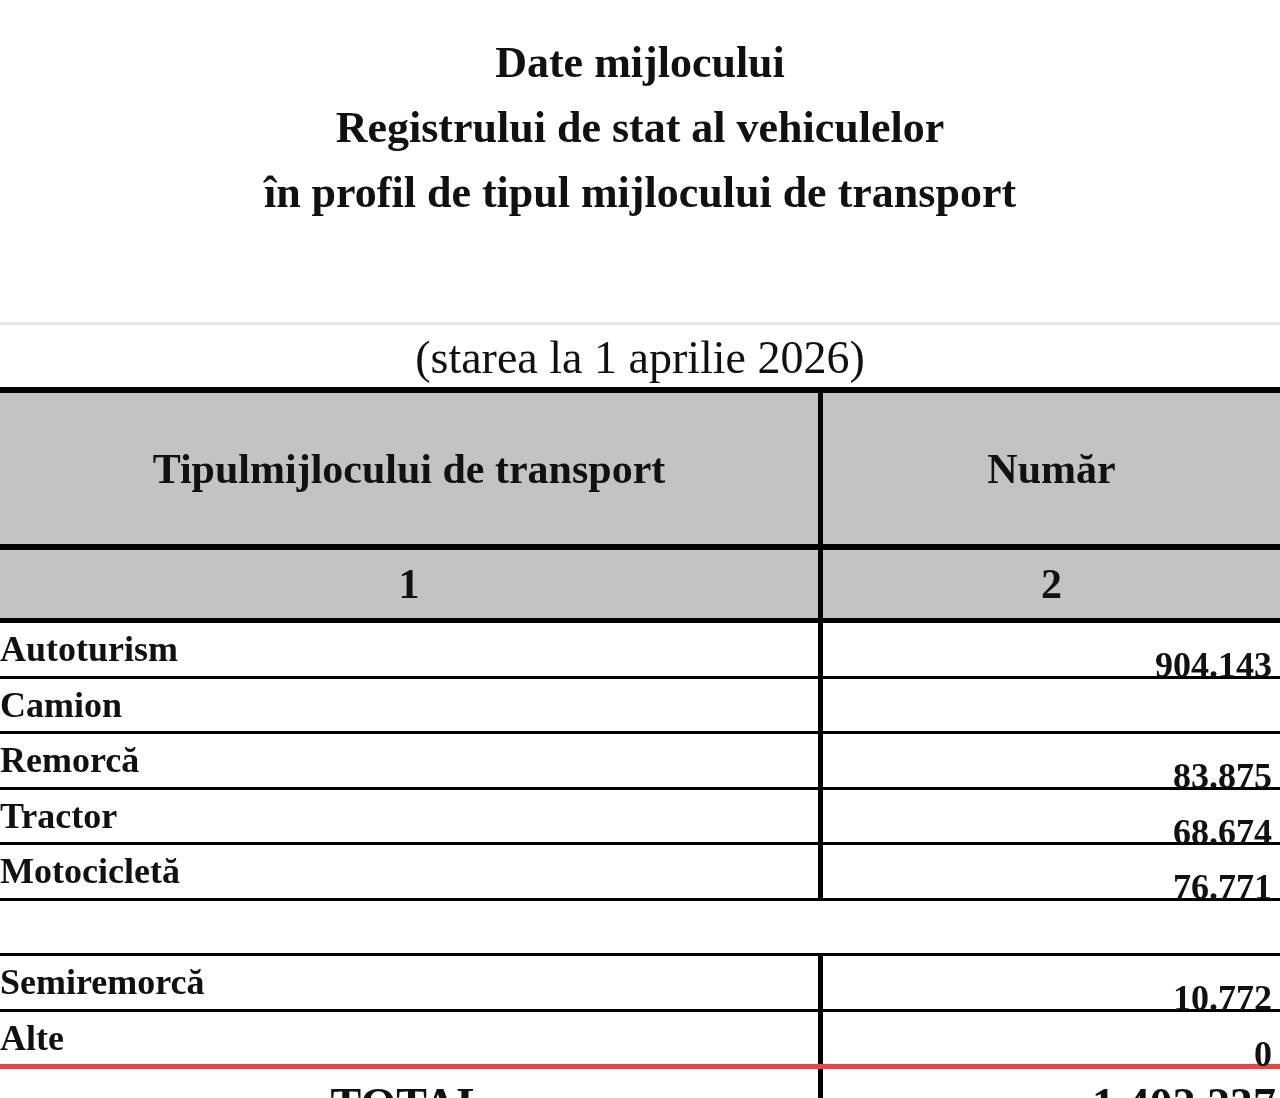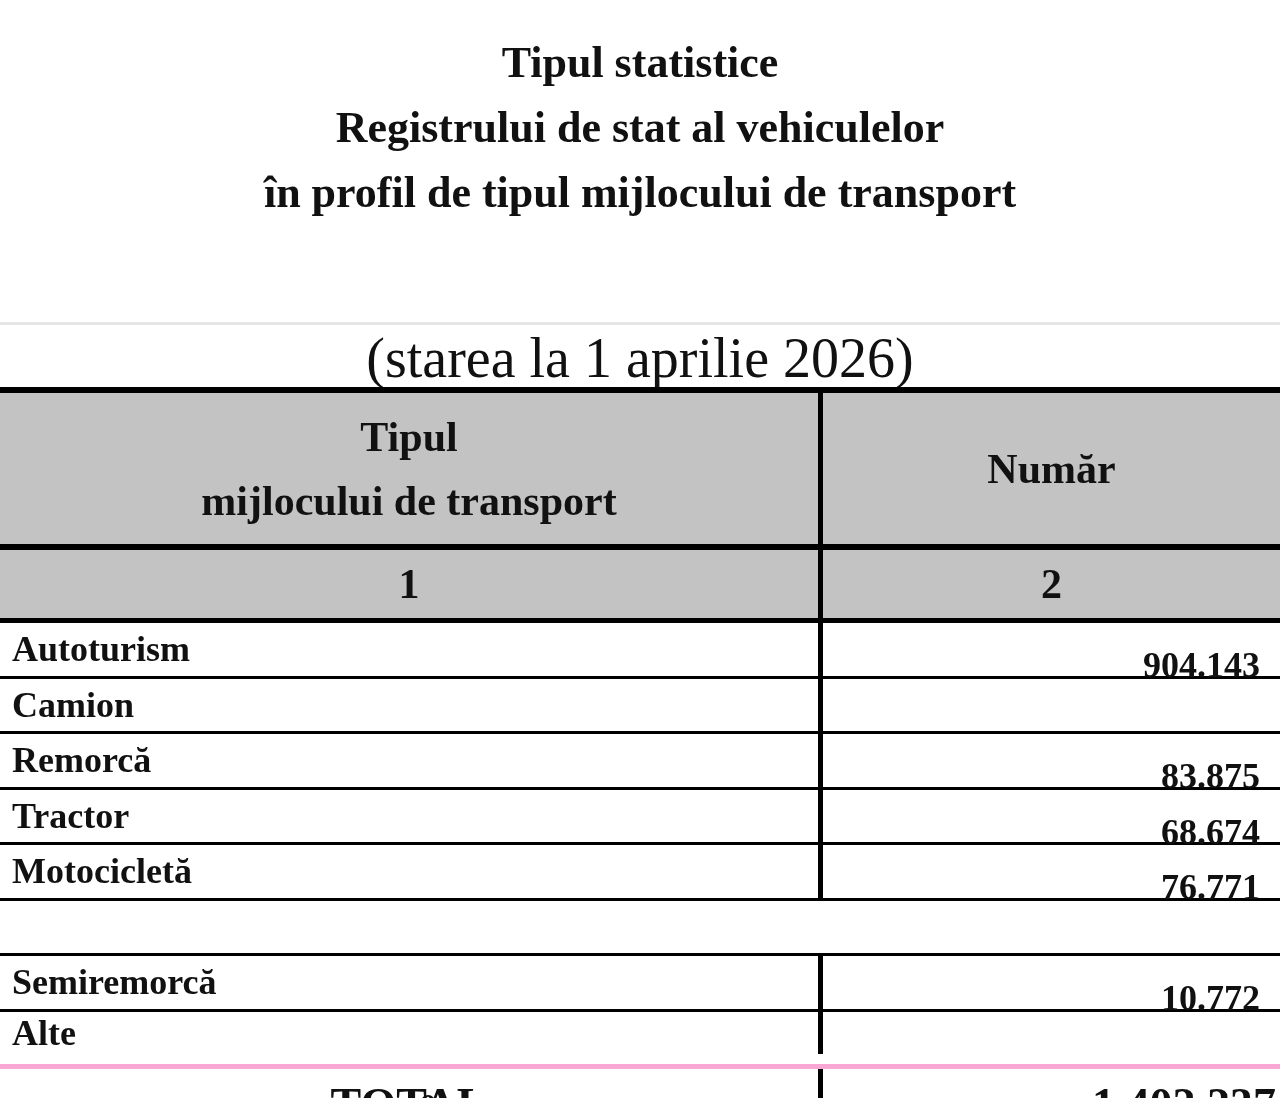--- a/index.html
+++ b/index.html
@@ -12,60 +12,60 @@
       position: absolute; top: 30px; left: 0; width: 1280px;
       text-align: center; font-weight: bold; font-size: 44px; line-height: 65px;
     }
     .title-line { display: block; }
     .rule {
       position: absolute; top: 322px; left: 0; width: 1280px; height: 3px;
       background: #e6e6e6;
     }
     .subtitle {
       position: absolute; top: 332px; left: 0; width: 1280px; text-align: center;
-      font-size: 56px; line-height: 52px;
+      font-size: 46px; line-height: 52px;
     }
     .table {
       position: absolute; top: 387px; left: 0; width: 1280px;
       border-top: 6px solid #000;
     }
     .row { display: flex; position: relative; }
     .cell { box-sizing: border-box; }
     .col1 { width: 823px; border-right: 5px solid #000; }
     .col2 { width: 457px; }
     .head-row { background: #c3c3c3; height: 151px; border-bottom: 6px solid #000; }
     .head-row .cell {
       display: flex; align-items: center; justify-content: center; text-align: center;
       font-weight: bold; font-size: 42px; line-height: 64px;
     }
-    .head-row .col1 { flex-direction: column; }
+    .head-row .col1 { flex-direction: row; }
     .idx-row { background: #c3c3c3; height: 68px; border-bottom: 5px solid #000; }
     .idx-row .cell {
       display: flex; align-items: center; justify-content: center;
       font-weight: bold; font-size: 42px;
     }
     .data-row { height: 52.5px; border-bottom: 3px solid #000; }
-    .data-row.last { border-bottom: 5px solid #f9a8d4; flex-direction: column; }
+    .data-row.last { border-bottom: 5px solid #ef4444; }
     .data-row .cell {
       display: flex; align-items: center; font-weight: bold; font-size: 36px;
     }
-    .data-row .col1 { padding-left: 12px; }
-    .data-row .col2 { justify-content: flex-end; padding-right: 20px; margin-top: 32px; }
+    .data-row .col1 { padding-left: 0; }
+    .data-row .col2 { justify-content: flex-end; padding-right: 8px; margin-top: 32px; }
     .total-row { height: 70px; }
     .total-row .cell {
       display: flex; align-items: center; font-weight: bold; font-size: 46px;
     }
     .total-row .col1 { justify-content: center; }
     .total-row .col2 { justify-content: flex-end; padding-right: 4px; }
   </style>
 </head>
 <body>
 
 <div class="title-block">
-  <span class="title-line">Tipul statistice</span>
+  <span class="title-line">Date mijlocului</span>
   <span class="title-line">Registrului de stat al vehiculelor</span>
   <span class="title-line">în profil de tipul mijlocului de transport</span>
 </div>
 
 <div class="rule"></div>
 
 <div class="subtitle">(starea la 1 aprilie 2026)</div>
 
 <div class="table">
   <div class="row head-row">

